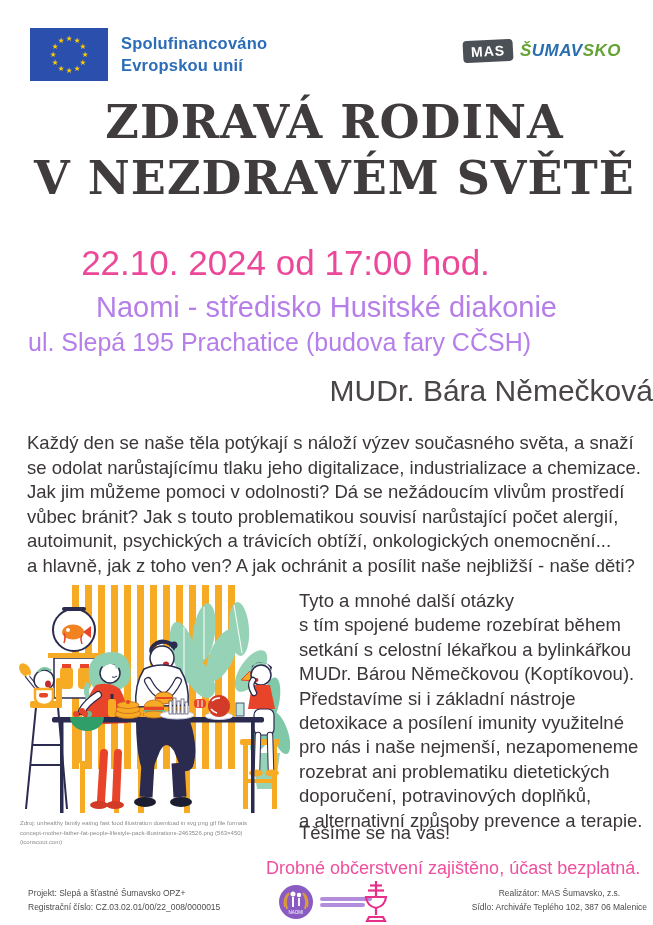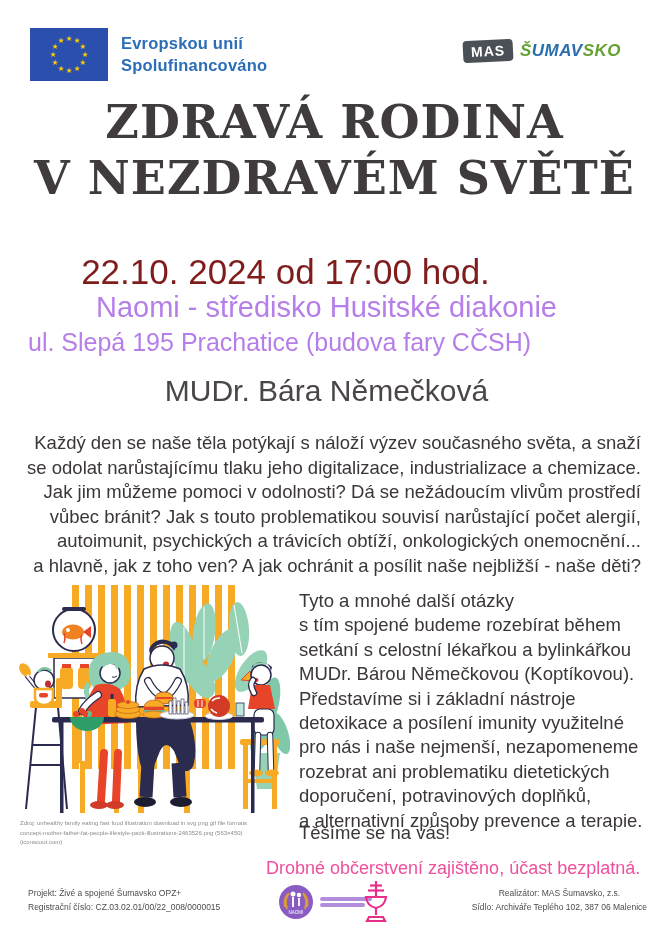--- a/index.html
+++ b/index.html
@@ -12,28 +12,28 @@
   .eu-text { font-size:16.5px; font-weight:700; color:#2c6db8; line-height:1.3; letter-spacing:.2px; }
   .mas { position:absolute; right:32px; top:40px; display:flex; align-items:center; gap:7px; }
   .mas-badge { background:#4a5055; color:#fff; font-weight:700; font-size:14px;
                padding:3px 8px; border-radius:4px; transform:rotate(-3deg); letter-spacing:1px; }
   .mas-word { font-size:17px; font-weight:800; letter-spacing:.5px;font-style:italic; }
 
   
   .title { position:absolute; top:94px; left:8px; width:653px; text-align:center;
            font-family:"DejaVu Serif","Liberation Serif",serif; font-size:46px; font-weight:700;
            color:#403c3d; line-height:1.22; letter-spacing:1px; white-space:pre-line; }
-  .date    { position:absolute; top:252px; width:571px; text-align:center; font-size:35px; color:#7f1d1d; }
+  .date    { position:absolute; top:243px; width:571px; text-align:center; font-size:35px; color:#ec4899; }
   .venue   { position:absolute; top:291px; width:653px; text-align:center; font-size:29px; color:#b57ee8; }
   .address { position:absolute; top:328px; width:559px; text-align:center; font-size:25px; color:#b57ee8; }
-  .speaker { position:absolute; top:374px; width:653px; text-align:center; font-size:30px; color:#4a4546; }
+  .speaker { position:absolute; top:374px; width:653px; text-align:right; font-size:30px; color:#4a4546; }
 
   
   .intro   { position:absolute; left:27px; top:431px; width:614px; font-size:18.5px;
-             line-height:24.6px; color:#3b3637; white-space:pre-line;text-align:right; }
+             line-height:24.6px; color:#3b3637; white-space:pre-line; }
   .details { position:absolute; left:299px; top:589px; width:348px; font-size:18.5px;
              line-height:24.4px; color:#3b3637; white-space:pre-line; }
   .closing { position:absolute; left:299px; top:822px; font-size:18.5px; color:#3b3637; }
   .refreshments { position:absolute; left:266px; top:858px; font-size:18px; color:#ef509e; font-weight:500; }
 
   
   .illustration { position:absolute; left:14px; top:583px; width:276px; height:232px; }
   .caption { position:absolute; left:20px; top:819px; width:255px; font-size:6px;
              line-height:1.6; color:#8b8b8b; white-space:pre-line; }
 
@@ -62,22 +62,22 @@
           <text x="47" y="42.9">★</text>
         <text x="39" y="45">★</text>
           <text x="31" y="42.9">★</text>
           <text x="25.1" y="37">★</text>
         <text x="23" y="29">★</text>
           <text x="25.1" y="21">★</text>
           <text x="31" y="15.1">★</text>
       </g>
     </svg>
     <div class="eu-text">
+      <div>Spolufinancováno</div>
       <div>Evropskou unií</div>
-      <div>Spolufinancováno</div>
     </div>
   </div>
 
   <div class="mas">
     <span class="mas-badge">MAS</span>
     <span class="mas-word"><span style="color: rgb(100, 162, 51);">Š</span><span style="color: rgb(42, 111, 173);">U</span><span style="color: rgb(42, 111, 173);">M</span><span style="color: rgb(42, 111, 173);">A</span><span style="color: rgb(42, 111, 173);">V</span><span style="color: rgb(100, 162, 51);">S</span><span style="color: rgb(100, 162, 51);">K</span><span style="color: rgb(100, 162, 51);">O</span></span>
   </div>
 
   <div class="title">ZDRAVÁ RODINA
 V NEZDRAVÉM SVĚTĚ</div>
@@ -266,21 +266,21 @@
 Představíme si i základní nástroje
 detoxikace a posílení imunity využitelné
 pro nás i naše nejmenší, nezapomeneme
 rozebrat ani problematiku dietetických
 doporučení, potravinových doplňků,
 a alternativní způsoby prevence a terapie.</div>
   <div class="closing">Těšíme se na vás!</div>
   <div class="refreshments">Drobné občerstvení zajištěno, účast bezplatná.</div>
 
   <div class="footer-left">
-    <div>Projekt: Živé a spojené Šumavsko OPZ+</div>
+    <div>Projekt: Slepá a šťastné Šumavsko OPZ+</div>
     <div>Registrační číslo: CZ.03.02.01/00/22_008/0000015</div>
   </div>
 
   <div class="naomi">
     <svg width="38" height="38" viewBox="0 0 38 38">
       <circle cx="19" cy="19" r="17" fill="#8a5bc2"></circle>
       <path d="M8,24 q-2,-8 3,-13 M10,26 q-3,-9 2,-16" stroke="#d89a3a" stroke-width="2" fill="none"></path>
       <path d="M30,24 q2,-8 -3,-13 M28,26 q3,-9 -2,-16" stroke="#d89a3a" stroke-width="2" fill="none"></path>
       <circle cx="16" cy="11" r="2.5" fill="#fff"></circle>
         <line x1="16" y1="14" x2="16" y2="24" stroke="#fff" stroke-width="2"></line>

